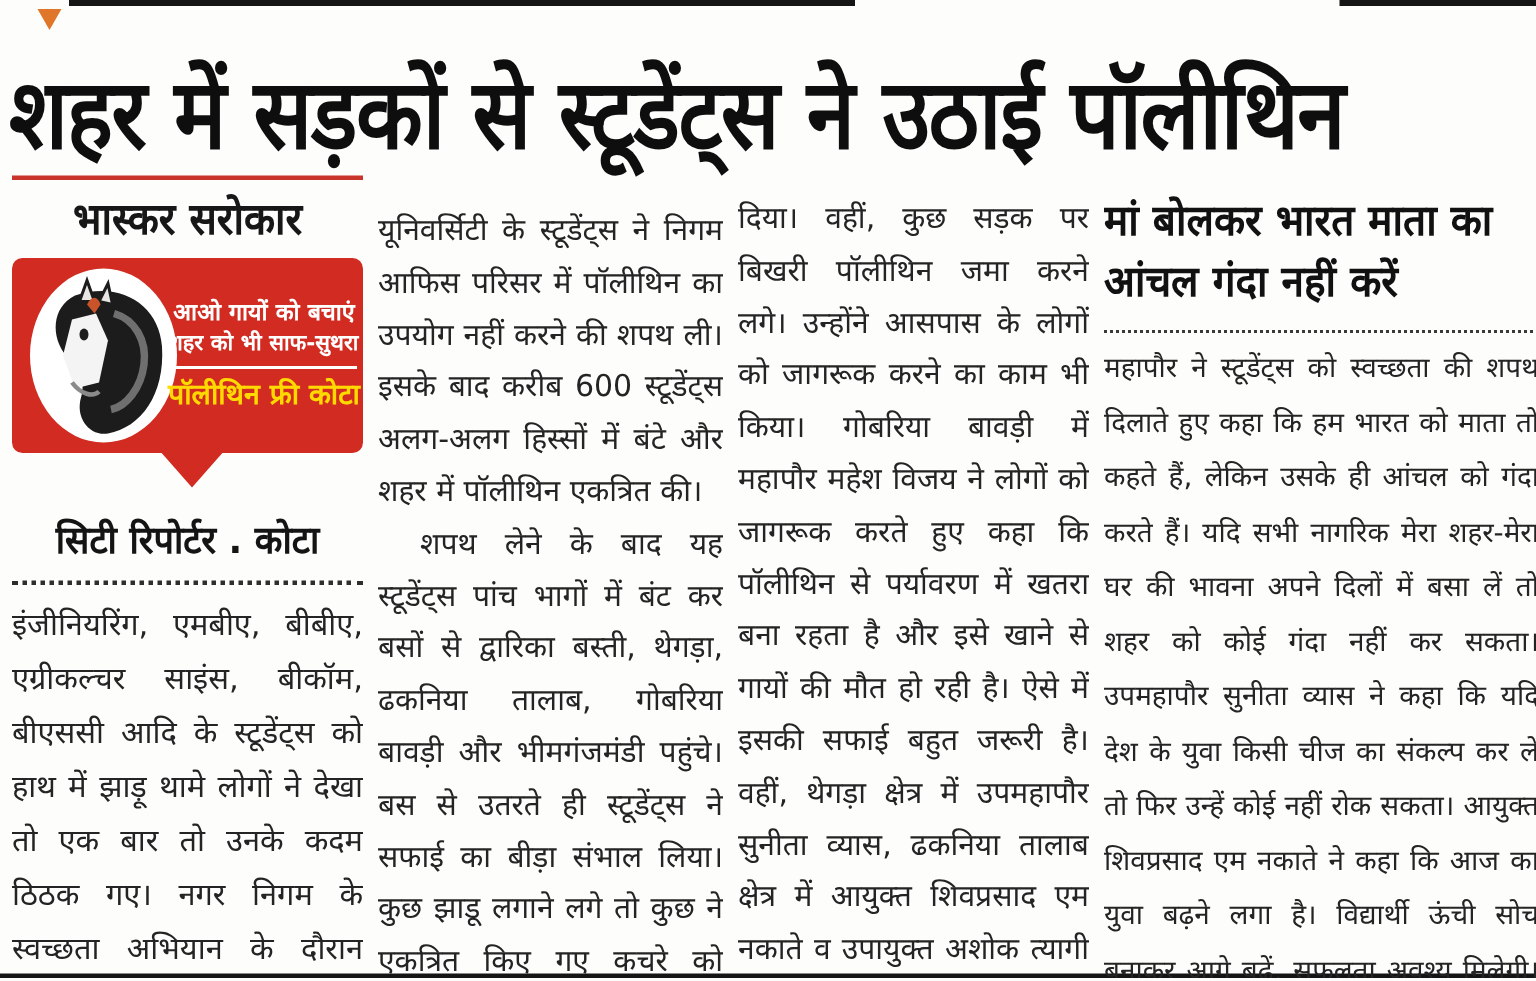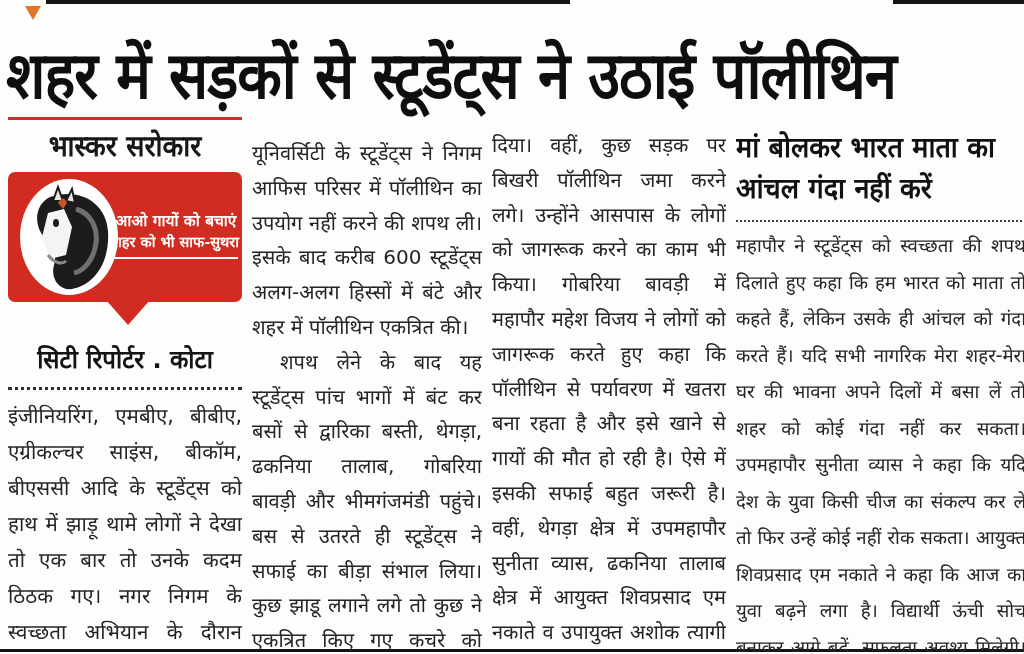--- a/index.html
+++ b/index.html
@@ -120,20 +120,21 @@
           <ellipse cx="36" cy="44" rx="3" ry="4" fill="#1c1c1c"></ellipse>
           <path d="M38 24 C41 18 45 18 47 24 L43 30 Z" fill="#c9542a"></path>
           <path d="M28 76 C34 84 42 86 46 82" stroke="#8a8a8a" stroke-width="3" fill="none"></path>
           <path d="M56 30 C70 34 78 48 76 64 C74 80 64 92 54 94" stroke="#6f6f6f" stroke-width="5" fill="none"></path>
         </svg>
       </div>
       <div class="promo-text">
         <div class="promo-line1">आओ गायों को बचाएं</div>
         <div class="promo-line2">शहर को भी साफ-सुथरा करें</div>
         <div class="promo-sep"></div>
+        <div class="promo-line3">पॉलीथिन फ्री कोटा</div>
       </div>
       <div class="promo-pointer"></div>
     </div>
 
     <div class="byline">सिटी रिपोर्टर . कोटा</div>
     <div class="dotted-rule"></div>
     <p class="body-text">इंजीनियरिंग, एमबीए, बीबीए, एग्रीकल्चर साइंस, बीकॉम, बीएससी आदि के स्टूडेंट्स को हाथ में झाड़ू थामे लोगों ने देखा तो एक बार तो उनके कदम ठिठक गए। नगर निगम के स्वच्छता अभियान के दौरान शनिवार को कॅरिअर प्वाइंट</p>
   </div>
 
   <div class="col col-2">

